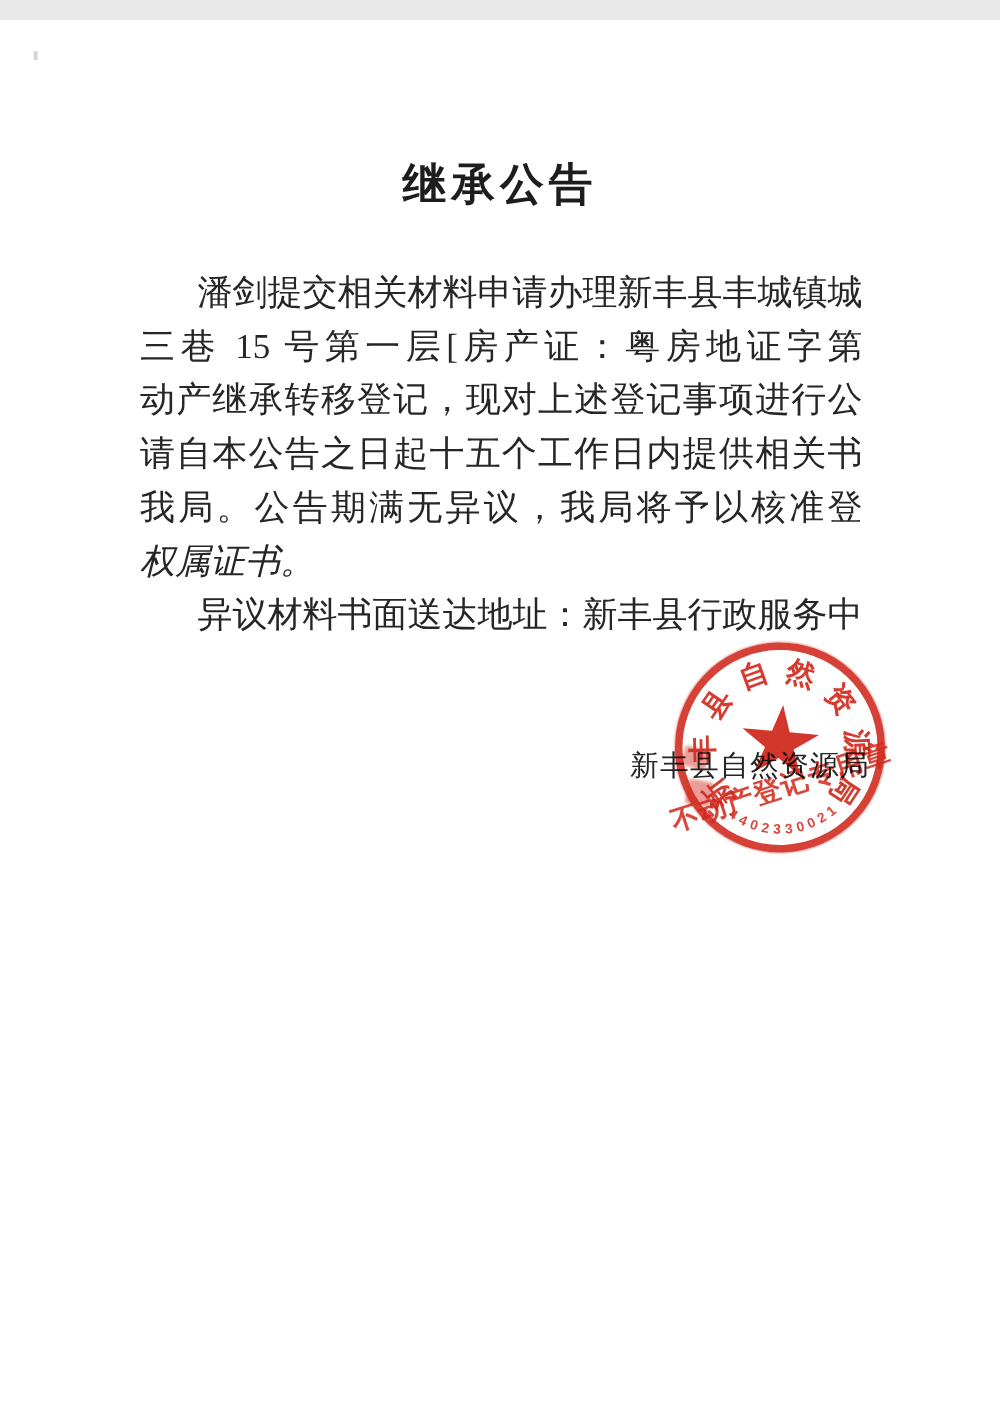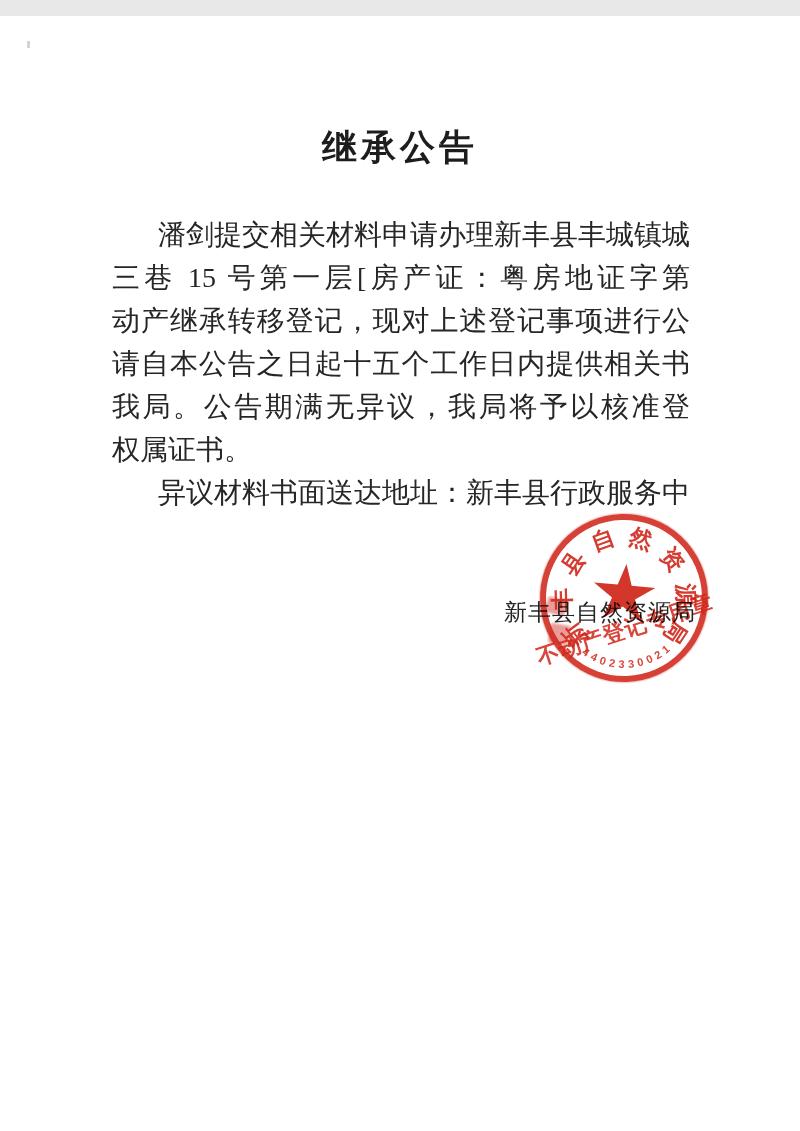--- a/index.html
+++ b/index.html
@@ -17,21 +17,21 @@
   .body-block{
     position:absolute;top:197px;left:112px;width:578px;
     font-size:28px;
   }
   .line{
     height:43px;line-height:43px;
     text-align:justify;text-align-last:justify;
     overflow:hidden;
   }
   .line.indent{padding-left:46px;}
-  .line.plain{text-align-last:left;}
+  .line.plain{text-align-last:left;font-style:italic;}
   .sig{position:absolute;left:498px;top:581px;width:204px;text-align:center;
        font-size:23px;letter-spacing:1px;}
   .date{position:absolute;left:498px;top:624px;width:204px;text-align:center;
        font-size:23px;word-spacing:9px;}
   
   .seal{
     position:absolute;left:540px;top:498px;width:168px;height:168px;
     mix-blend-mode:multiply;transform:rotate(-2deg);
   }
   .seal-ring{

